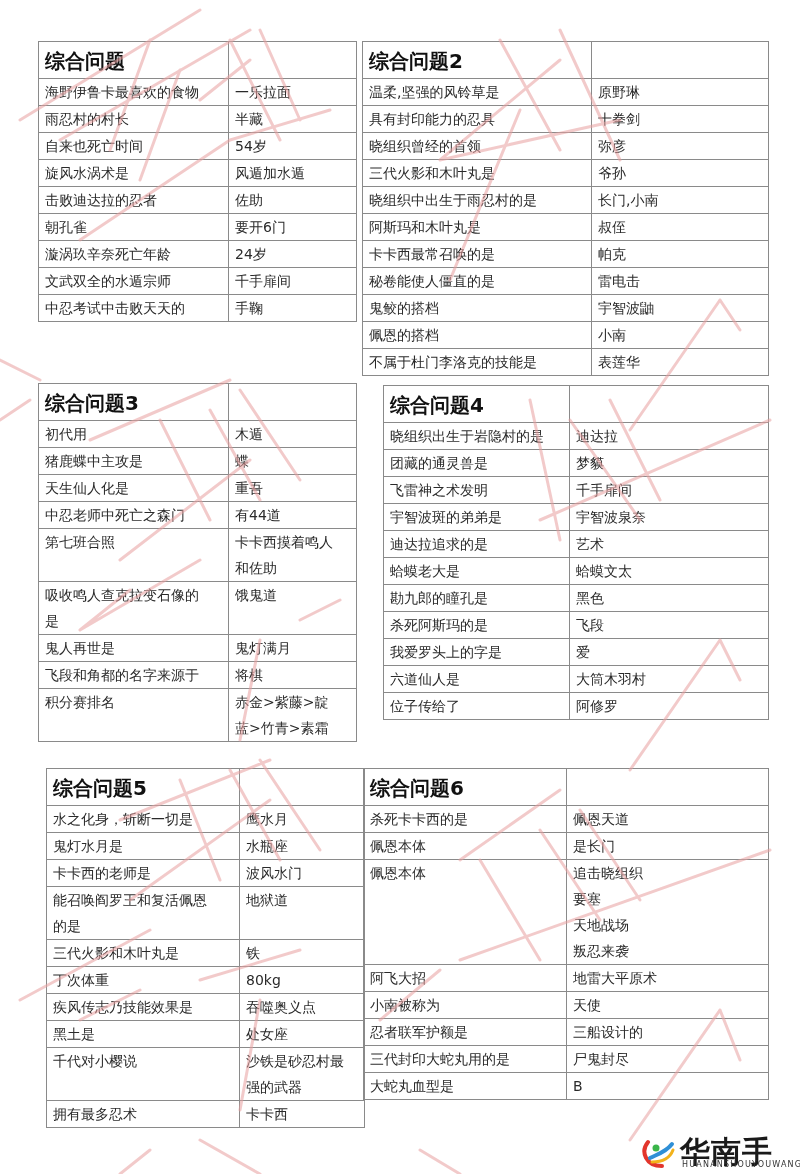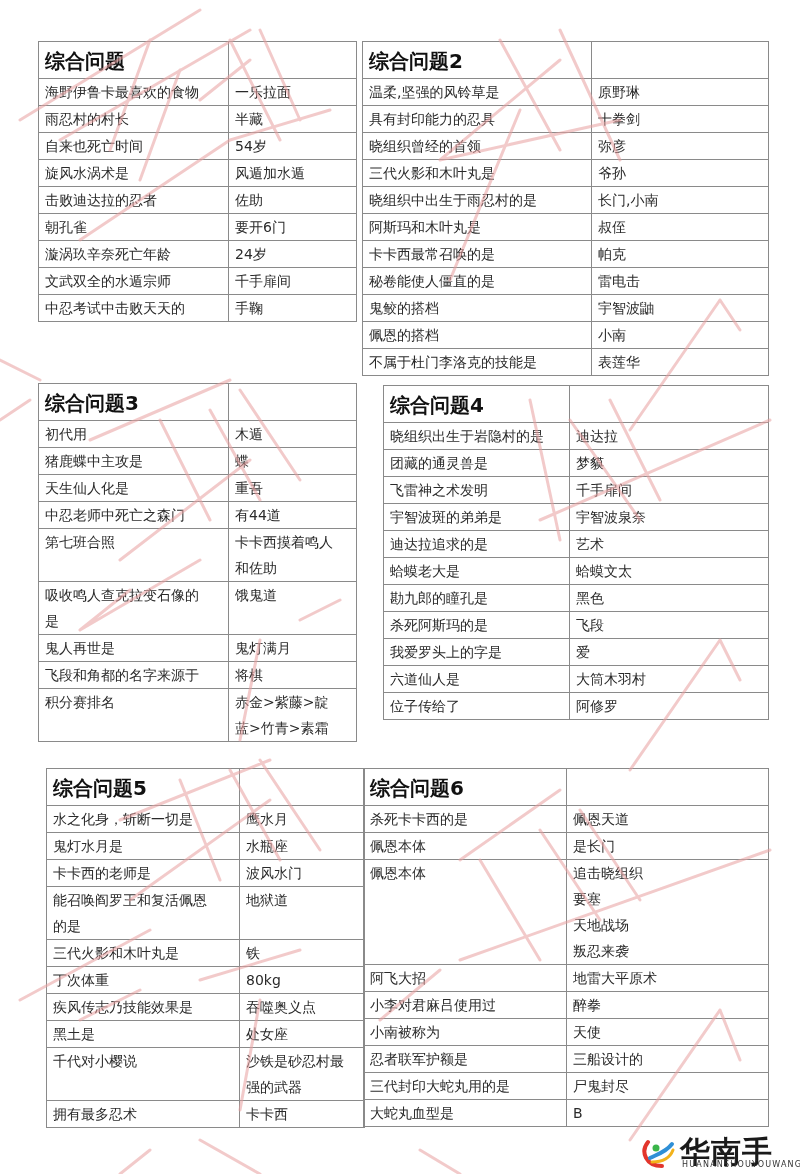--- a/index.html
+++ b/index.html
@@ -337,24 +337,20 @@
           <span>要塞</span>
           <span>天地战场</span>
           <span>叛忍来袭</span>
         </td>
       </tr>
     <tr>
         <td>阿飞大招</td>
         <td>地雷大平原术</td>
       </tr>
     <tr>
-        <td>小李对君麻吕使用过</td>
-        <td>醉拳</td>
-      </tr>
-    <tr>
         <td>小南被称为</td>
         <td>天使</td>
       </tr>
     <tr>
         <td>忍者联军护额是</td>
         <td>三船设计的</td>
       </tr>
     <tr>
         <td>三代封印大蛇丸用的是</td>
         <td>尸鬼封尽</td>

